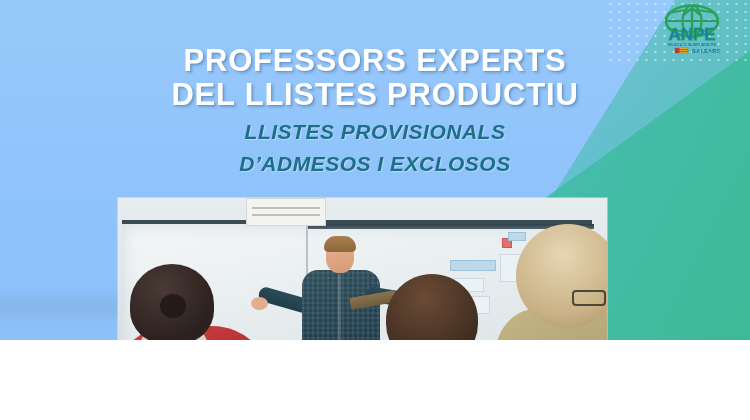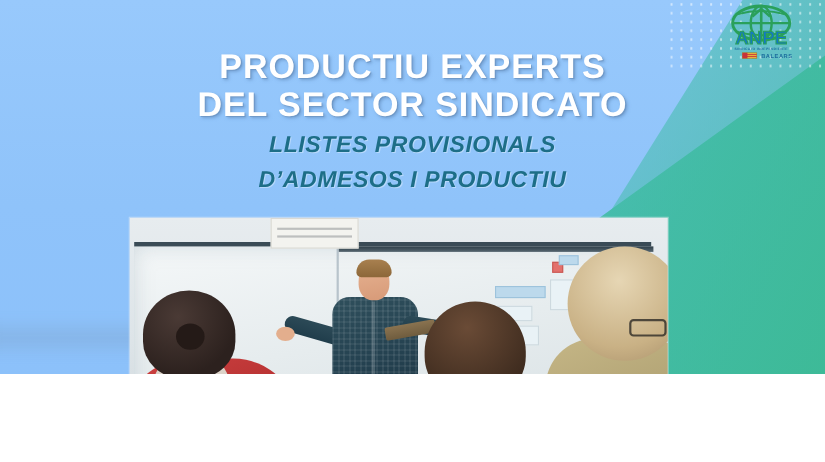--- a/index.html
+++ b/index.html
@@ -384,24 +384,24 @@
         <rect x="27" y="46" width="13" height="5" fill="#e8b73a" stroke="#9a7a1f" stroke-width="0.5"></rect>
         <rect x="27" y="46" width="4.5" height="5" fill="#c8343b"></rect>
         <line x1="27" y1="47.6" x2="40" y2="47.6" stroke="#c8343b" stroke-width="0.8"></line>
         <line x1="27" y1="49.4" x2="40" y2="49.4" stroke="#c8343b" stroke-width="0.8"></line>
       </g>
       <text x="44" y="50.6" text-anchor="start" font-family="'Liberation Sans', sans-serif" font-size="5.2" font-weight="bold" letter-spacing="0.5" fill="#1d6e9e">BALEARS</text>
     </svg>
   </div>
 
   <div class="titles">
-    <div class="title-main">PRODUCTIU EXPERTS</div>
-    <div class="title-main">DEL SECTOR SINDICATO</div>
+    <div class="title-main">PROFESSORS EXPERTS</div>
+    <div class="title-main">DEL LLISTES PRODUCTIU</div>
     <div class="title-sub">LLISTES PROVISIONALS</div>
-    <div class="title-sub">D’ADMESOS I PRODUCTIU</div>
+    <div class="title-sub">D’ADMESOS I EXCLOSOS</div>
   </div>
 
   <div class="photo-frame">
     <div class="photo">
       <div class="ph-wall"></div>
       <div class="ph-board"></div>
       <div class="ph-board-split"></div>
       <div class="ph-board-rail"></div>
       <div class="ph-topsheets"></div>
 

